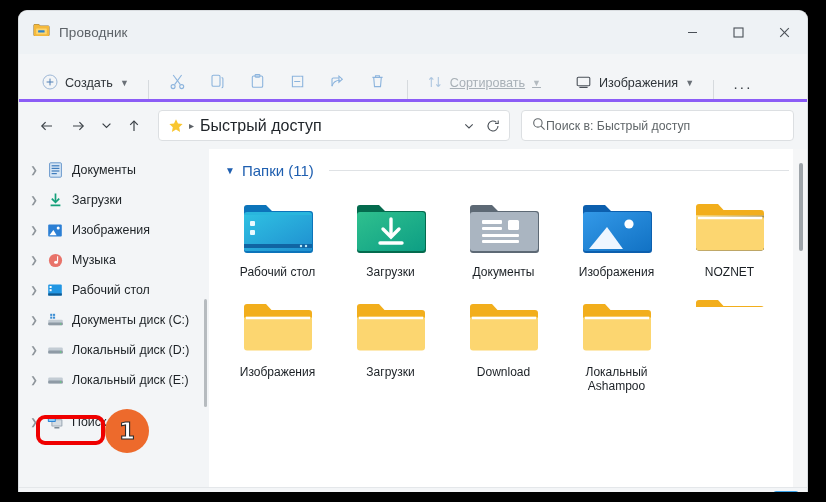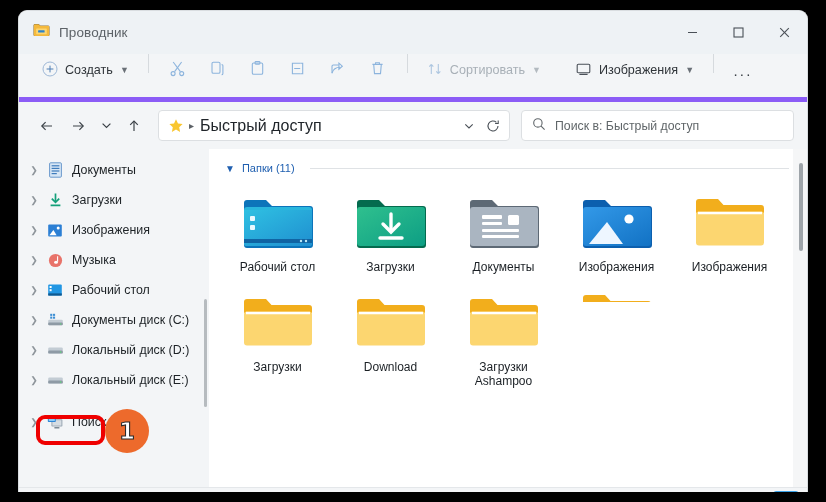--- a/index.html
+++ b/index.html
@@ -40,31 +40,31 @@
     width: 46px; height: 43px;
     display: flex; align-items: center; justify-content: center;
     color: #4a5057;
   }
 
   
   #commandbar {
     height: 48px;
     background: #f3f5f7;
     display: flex;
-    align-items: flex-start;
+    align-items: flex-end;
     padding: 0 14px;
     gap: 2px;
-    border-bottom: 5px solid #8b5cf6;
+    border-bottom: 3px solid #8b5cf6;
   }
   .cmd-item {
     display: flex; align-items: center; gap: 7px;
     height: 32px; padding: 0 9px; border-radius: 4px;
     font-size: 12.6px; color: #30353a; white-space: nowrap;
   }
-  .cmd-item.disabled { color: #a8b0b7; }
+  .cmd-item.disabled { color: #a8b0b7; text-decoration: underline; }
   .cmd-icon-btn {
     width: 38px; height: 32px; border-radius: 4px;
     display: flex; align-items: center; justify-content: center;
   }
   .cmd-sep { width: 1px; height: 19px; background: #d6dade; margin: 0 8px; }
   .chev { font-size: 9px; color: #6a7077; line-height: 1; }
   .cmd-item.disabled .chev { color: #b3bac0; }
   .dots { letter-spacing: 2.2px; font-size: 15px; color: #3a4046; line-height: 1; }
   .spacer { flex: 1; }
 
@@ -99,21 +99,21 @@
     display: flex; align-items: center; justify-content: center; color: #4a5057;
   }
   #searchbox {
     margin-left: 10px;
     flex: 1;
     height: 31px;
     background: #ffffff;
     border: 1px solid #dcdfe2;
     border-radius: 4px;
     display: flex; align-items: center;
-    padding: 0 10px; gap: 9px;
+    padding: 0 10px; 
   }
   .search-ph { font-size: 12.3px; color: #606669; }
 
   
   #bodysplit { display: flex; height: 338px; background: #fff; }
 
   
   #sidebar {
     width: 190px;
     background: #f3f5f7;
@@ -139,21 +139,21 @@
     width: 3px; height: 108px; border-radius: 2px; background: #b6bbbf;
   }
 
   
   #content { flex: 1; position: relative; background: #fff; overflow: hidden; }
   #group-header {
     display: flex; align-items: center;
     padding: 13px 18px 0 16px; gap: 7px;
   }
   .grp-chev { font-size: 10px; color: #1f5fb0; }
-  .grp-text { font-size: 11px; color: #1f5fb0; white-space: nowrap; }
+  .grp-text { font-size: 15px; color: #1f5fb0; white-space: nowrap; }
   .grp-rule { flex: 1; height: 1px; background: #dfe2e5; margin-left: 8px; }
 
   #grid {
     display: flex; flex-wrap: wrap;
     padding: 10px 4px 0 12px;
   }
   .tile {
     width: 113px;
     padding: 5px 2px 9px 2px;
     display: flex; flex-direction: column; align-items: center;
@@ -617,20 +617,38 @@
                       <stop offset="1" stop-color="#1272c4"></stop>
                     </linearGradient>
                   </defs>
                 <circle cx="48" cy="26" r="4.6" fill="#fff"></circle>
                 <path d="M8 51l18-22 16 22z" fill="#eef6ff"></path>
               </svg>
             </span>
             <span class="tile-label">Изображения</span>
           </div>
 
+          <div class="tile">
+            <span class="tile-ico">
+              <svg width="72" height="58" viewBox="0 0 72 58">
+                <path d="M2 9a3 3 0 013-3h19l5.5 6H67a3 3 0 013 3v5H2z" fill="#f2ae1c"></path>
+                <path d="M2 17.5h68v32a3 3 0 01-3 3H5a3 3 0 01-3-3z" fill="#fbd977"></path>
+                <path d="M2 17.5h68v32a3 3 0 01-3 3H5a3 3 0 01-3-3z" fill="url(#yg)"></path>
+                <defs>
+                    <linearGradient id="yg" x1="0" y1="0" x2=".4" y2="1">
+                      <stop offset="0" stop-color="#ffe18c"></stop>
+                      <stop offset="1" stop-color="#f6c council"></stop>
+                    </linearGradient>
+                  </defs>
+                <path d="M4 18.8h64a2 2 0 012 2v28.7a3 3 0 01-3 3H5a3 3 0 01-3-3V20.8a2 2 0 012-2z" fill="#fcd670"></path>
+                <path d="M4 18.8h64v2.4H4z" fill="#fff"></path>
+              </svg>
+            </span>
+            <span class="tile-label">NOZNET</span>
+          </div>
 
           <div class="tile">
             <span class="tile-ico">
               <svg width="72" height="58" viewBox="0 0 72 58">
                 <path d="M2 9a3 3 0 013-3h19l5.5 6H67a3 3 0 013 3v5H2z" fill="#f2ae1c"></path>
                 <path d="M4 18.8h64a2 2 0 012 2v28.7a3 3 0 01-3 3H5a3 3 0 01-3-3V20.8a2 2 0 012-2z" fill="#fcd670"></path>
                 <path d="M4 18.8h64v2.4H4z" fill="#fff"></path>
               </svg>
             </span>
             <span class="tile-label">Изображения</span>
@@ -660,21 +678,21 @@
 
 
           <div class="tile">
             <span class="tile-ico">
               <svg width="72" height="58" viewBox="0 0 72 58">
                 <path d="M2 9a3 3 0 013-3h19l5.5 6H67a3 3 0 013 3v5H2z" fill="#f2ae1c"></path>
                 <path d="M4 18.8h64a2 2 0 012 2v28.7a3 3 0 01-3 3H5a3 3 0 01-3-3V20.8a2 2 0 012-2z" fill="#fcd670"></path>
                 <path d="M4 18.8h64v2.4H4z" fill="#fff"></path>
               </svg>
             </span>
-            <span class="tile-label">Загрузки Ashampoo</span>
+            <span class="tile-label">Локальный Ashampoo</span>
           </div>
 
           <div class="tile" style="height:18px;overflow:hidden">
             <span class="tile-ico">
               <svg width="72" height="58" viewBox="0 0 72 58">
                 <path d="M2 9a3 3 0 013-3h19l5.5 6H67a3 3 0 013 3v5H2z" fill="#f2ae1c"></path>
                 <path d="M4 18.8h64a2 2 0 012 2v28.7a3 3 0 01-3 3H5a3 3 0 01-3-3V20.8a2 2 0 012-2z" fill="#fcd670"></path>
               </svg>
             </span>
           </div>

